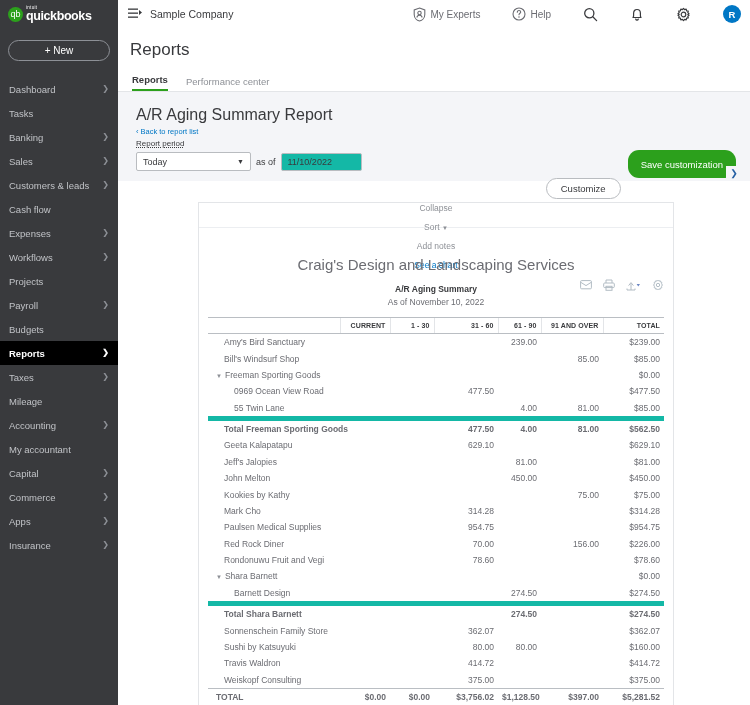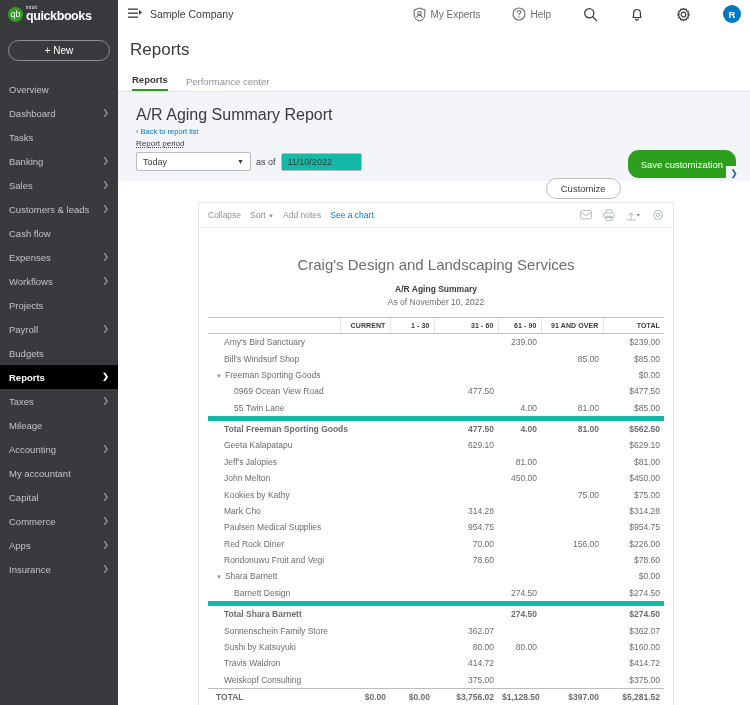--- a/index.html
+++ b/index.html
@@ -147,20 +147,21 @@
     width: 476px; height: 510px;
     background: #ffffff;
     border-left: 1px solid #e3e5e8; border-right: 1px solid #e3e5e8;
     border-top: 1px solid #e3e5e8;
     overflow: hidden;
   }
   #report-toolbar {
     height: 25px; display: flex; align-items: center;
     padding: 0 9px 0 9px; gap: 9px;
     border-bottom: 1px solid #eceef1;
+    flex-direction: column;
   }
   .tool-link { font-size: 8.5px; color: #8d9096; cursor: pointer; }
   .tool-link.blue { color: #0077c5; }
   #toolbar-icons { margin-left: auto; display: flex; gap: 11px; align-items: center; }
   .ticon { cursor: pointer; display: flex; align-items: center; }
 
   #company-title {
     text-align: center; font-size: 15px; color: #6b6c72;
     padding-top: 28px; font-weight: normal;
   }
@@ -272,23 +273,20 @@
         </svg>
       </span>
     </div>
     <div id="avatar">R</div>
   </div>
 </div>
 
 <div id="sidebar">
   <div id="new-button">+ New</div>
   <div id="nav-list">
-      <div class="nav-item">
-        <span>Overview</span>
-      </div>
       <div class="nav-item">
         <span>Dashboard</span>
         <span class="nav-chevron">❯</span>
       </div>
       <div class="nav-item">
         <span>Tasks</span>
       </div>
       <div class="nav-item">
         <span>Banking</span>
         <span class="nav-chevron">❯</span>

